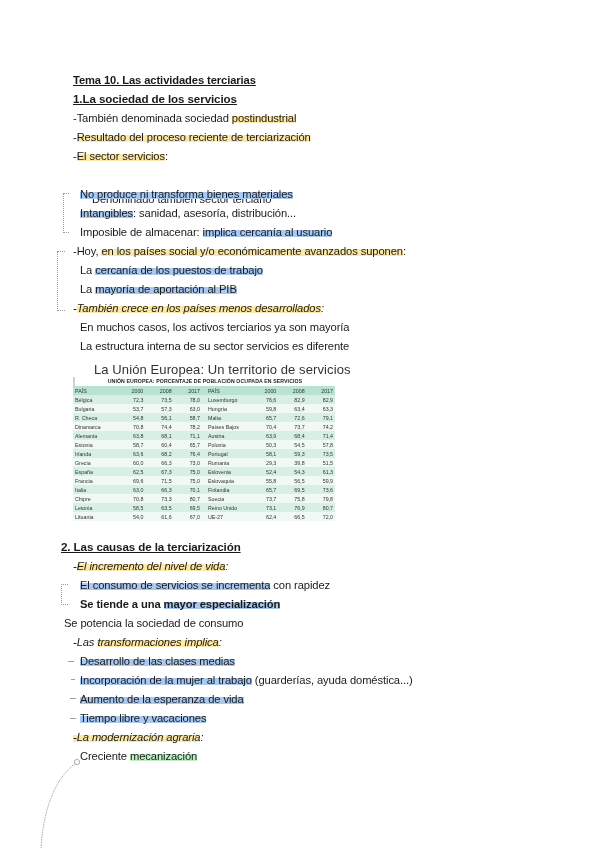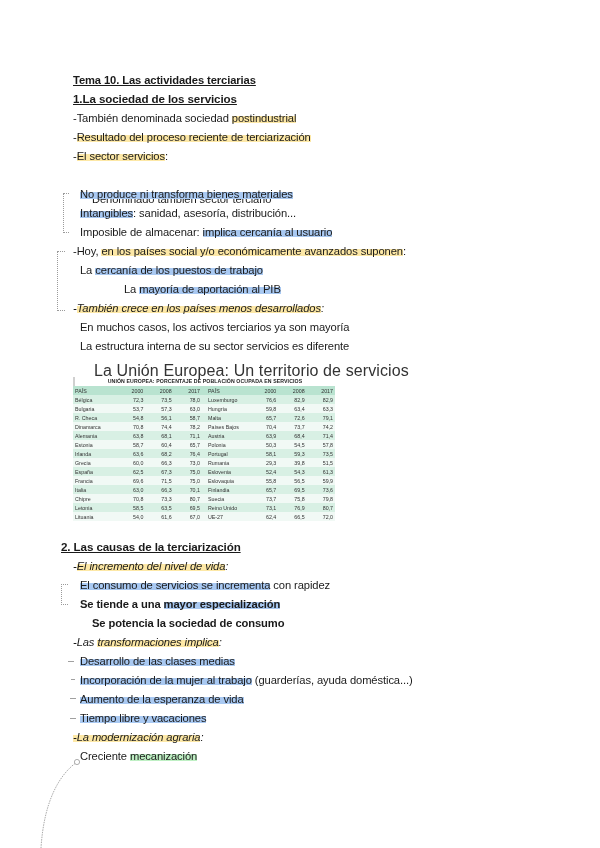--- a/index.html
+++ b/index.html
@@ -15,21 +15,21 @@
   .h1 { font-weight:bold; text-decoration:underline; font-size:11.6px; }
   .it { font-style:italic; }
   .hl-y { background:linear-gradient(to bottom, transparent 35%, #fde8a6 35%, #fde8a6 95%, transparent 95%); }
   .hl-b { background:linear-gradient(to bottom, transparent 35%, #a9c9f2 35%, #a9c9f2 95%, transparent 95%); }
   .hl-g { background:linear-gradient(to bottom, transparent 35%, #bff0c4 35%, #bff0c4 95%, transparent 95%); }
 
   .bracket { position:absolute; border:1px dotted #9a9a9a; border-right:none; }
   .tick { position:absolute; height:0; border-top:1px solid #a0a0a0; width:6px; }
 
   .table-caption {
-    position:absolute; left:94px; top:362px; font-size:16px; color:#333;
+    position:absolute; left:94px; top:362px; font-size:13px; color:#333;
     font-family:"Liberation Sans", sans-serif; letter-spacing:0.1px;
   }
   .table-wrap { position:absolute; left:73px; top:377px; width:262px; }
   .table-title {
     font-size:5.2px; font-weight:bold; color:#222; text-align:center; letter-spacing:0.1px;
     height:9px; line-height:9px; border-left:2px solid #d0d0d0;
   }
   table.eu {
     border-collapse:collapse; width:262px; font-size:5.3px; color:#333;
     font-family:"Liberation Sans", sans-serif;
@@ -73,21 +73,21 @@
 </div>
 
 <div class="bracket" style="left:57px;top:251px;width:7px;height:58px;"></div>
 
 <div class="line" style="left:73px;top:244px;">
   <span>-Hoy, </span><span class="hl-y">en los países social y/o económicamente avanzados suponen</span><span>:</span>
 </div>
 <div class="line" style="left:80px;top:263px;">
   <span>La </span><span class="hl-b">cercanía de los puestos de trabajo</span>
 </div>
-<div class="line" style="left:80px;top:282px;margin-left:44px;">
+<div class="line" style="left:80px;top:282px;">
   <span>La </span><span class="hl-b">mayoría de aportación al PIB</span>
 </div>
 <div class="line" style="left:73px;top:301px;font-style:italic;">
   <span>-</span><span class="hl-y">También crece en los países menos desarrollados</span><span>:</span>
 </div>
 <div class="line" style="left:80px;top:320px;">En muchos casos, los activos terciarios ya son mayoría</div>
 <div class="line" style="left:80px;top:339px;">La estructura interna de su sector servicios es diferente</div>
 
 <div class="table-caption">La Unión Europea: Un territorio de servicios</div>
 
@@ -273,21 +273,21 @@
 </div>
 
 <div class="bracket" style="left:61px;top:584px;width:6px;height:19px;"></div>
 
 <div class="line" style="left:80px;top:578px;">
   <span class="hl-b">El consumo de servicios se incrementa</span><span> con rapidez</span>
 </div>
 <div class="line" style="left:80px;top:597px;font-weight:bold;">
   <span>Se tiende a una </span><span class="hl-b">mayor especialización</span>
 </div>
-<div class="line" style="left:92px;top:616px;font-weight:bold;">Se potencia la sociedad de consumo</div>
+<div class="line" style="left:64px;top:616px;">Se potencia la sociedad de consumo</div>
 
 <div class="line it" style="left:73px;top:635px;">
   <span>-Las </span><span class="hl-y">transformaciones implica</span><span>:</span>
 </div>
 
 <div class="tick" style="left:68px;top:661px;"></div>
 <div class="line" style="left:80px;top:654px;">
   <span class="hl-b">Desarrollo de las clases medias</span>
 </div>
 <div class="tick" style="left:71px;top:679px;width:4px;"></div>

